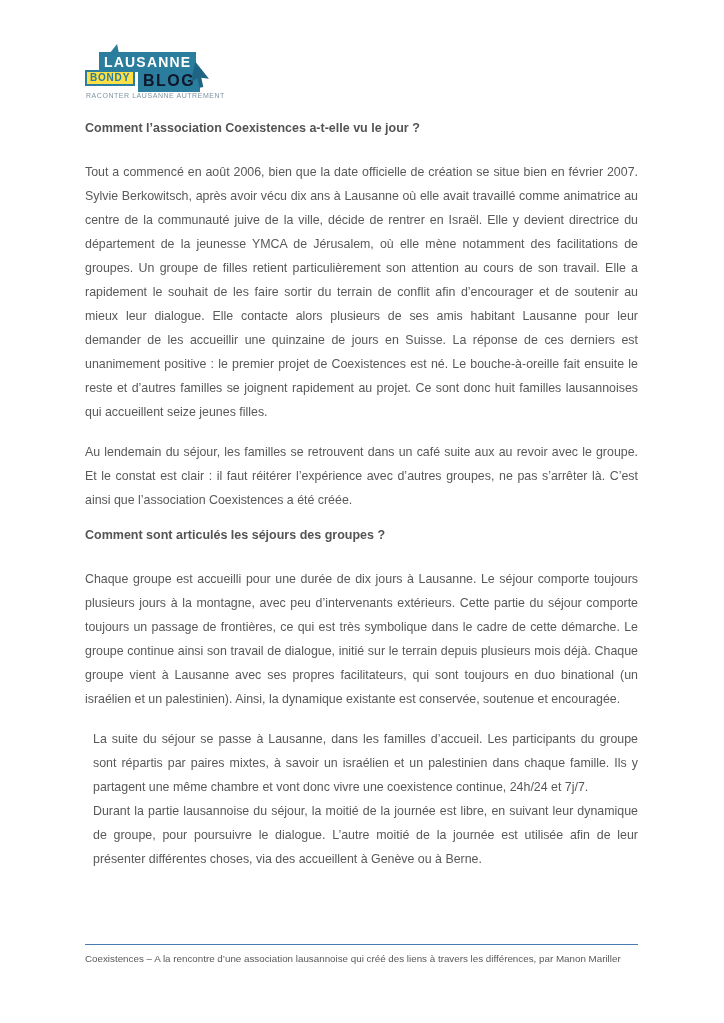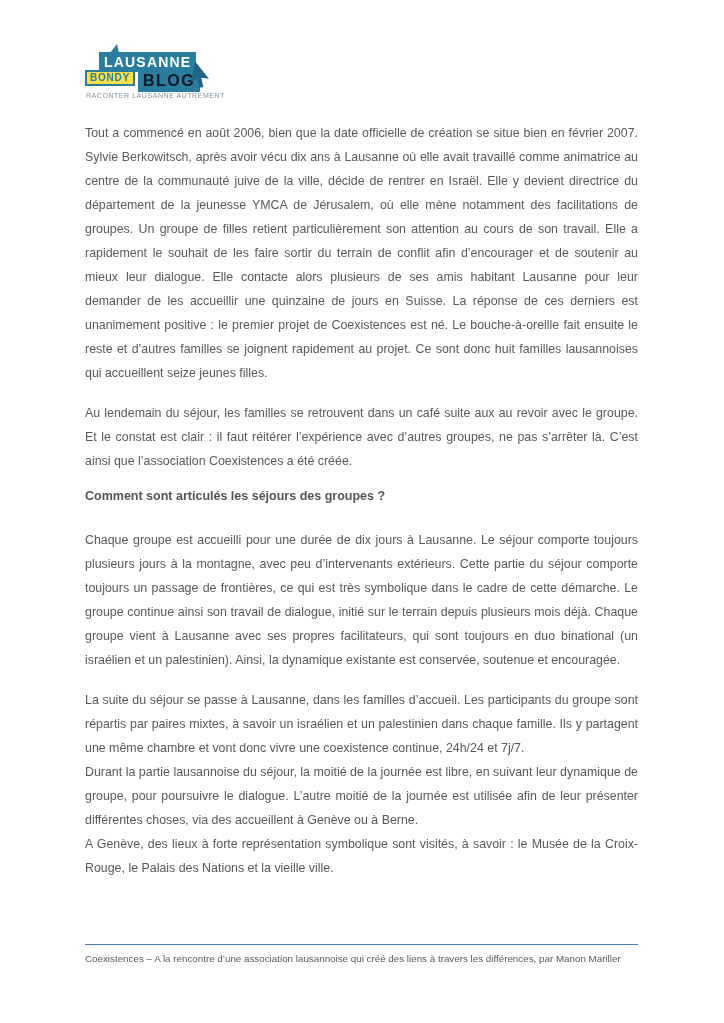--- a/index.html
+++ b/index.html
@@ -102,20 +102,21 @@
     margin: 0 0 24px 0;
     line-height: 15px;
   }
   .content p {
     margin: 0 0 16px 0;
     line-height: 24px;
     text-align: justify;
   }
   .content p.flush {
     margin-bottom: 0;
+    margin-left: 8px;
   }
 
   
   .footer {
     position: absolute;
     left: 85px;
     top: 944px;
     width: 553px;
   }
   .footer-rule {
@@ -139,28 +140,28 @@
     <span class="box-lausanne">LAUSANNE</span>
     <span class="box-bondy">BONDY</span>
     <span class="box-blog">BLOG</span>
     <svg class="cursor-icon" viewBox="0 0 16 22" xmlns="http://www.w3.org/2000/svg" aria-hidden="true">
       <path d="M1 0 L1 16.5 L5.6 12.7 L8.6 19.6 L11.4 18.3 L8.4 11.6 L14.4 11.1 Z" fill="#1f6583"></path>
     </svg>
     <div class="logo-tagline">RACONTER LAUSANNE AUTREMENT</div>
   </header>
 
   <main class="content">
+    <h2>Comment l’association Coexistences a-t-elle vu le jour ?</h2>
     <p>Tout a commencé en août 2006, bien que la date officielle de création se situe bien en février 2007. Sylvie Berkowitsch, après avoir vécu dix ans à Lausanne où elle avait travaillé comme animatrice au centre de la communauté juive de la ville, décide de rentrer en Israël. Elle y devient directrice du département de la jeunesse YMCA de Jérusalem, où elle mène notamment des facilitations de groupes. Un groupe de filles retient particulièrement son attention au cours de son travail. Elle a rapidement le souhait de les faire sortir du terrain de conflit afin d’encourager et de soutenir au mieux leur dialogue. Elle contacte alors plusieurs de ses amis habitant Lausanne pour leur demander de les accueillir une quinzaine de jours en Suisse. La réponse de ces derniers est unanimement positive : le premier projet de Coexistences est né. Le bouche-à-oreille fait ensuite le reste et d’autres familles se joignent rapidement au projet. Ce sont donc huit familles lausannoises qui accueillent seize jeunes filles.</p>
     <p>Au lendemain du séjour, les familles se retrouvent dans un café suite aux au revoir avec le groupe. Et le constat est clair : il faut réitérer l’expérience avec d’autres groupes, ne pas s’arrêter là. C’est ainsi que l’association Coexistences a été créée.</p>
 
     <h2>Comment sont articulés les séjours des groupes ?</h2>
     <p>Chaque groupe est accueilli pour une durée de dix jours à Lausanne. Le séjour comporte toujours plusieurs jours à la montagne, avec peu d’intervenants extérieurs. Cette partie du séjour comporte toujours un passage de frontières, ce qui est très symbolique dans le cadre de cette démarche. Le groupe continue ainsi son travail de dialogue, initié sur le terrain depuis plusieurs mois déjà. Chaque groupe vient à Lausanne avec ses propres facilitateurs, qui sont toujours en duo binational (un israélien et un palestinien). Ainsi, la dynamique existante est conservée, soutenue et encouragée.</p>
     <p class="flush">La suite du séjour se passe à Lausanne, dans les familles d’accueil. Les participants du groupe sont répartis par paires mixtes, à savoir un israélien et un palestinien dans chaque famille. Ils y partagent une même chambre et vont donc vivre une coexistence continue, 24h/24 et 7j/7.</p>
     <p class="flush">Durant la partie lausannoise du séjour, la moitié de la journée est libre, en suivant leur dynamique de groupe, pour poursuivre le dialogue. L’autre moitié de la journée est utilisée afin de leur présenter différentes choses, via des accueillent à Genève ou à Berne.</p>
-    <p class="flush">A Genève, des lieux à forte représentation symbolique sont visités, à savoir : le Musée de la Croix-Rouge, le Palais des Nations et la vieille ville.</p>
   </main>
 
   <footer class="footer">
     <div class="footer-rule"></div>
     <div class="footer-text">Coexistences – A la rencontre d’une association lausannoise qui créé des liens à travers les différences, par Manon Mariller</div>
   </footer>
 
 </div>
 
 </body></html>

